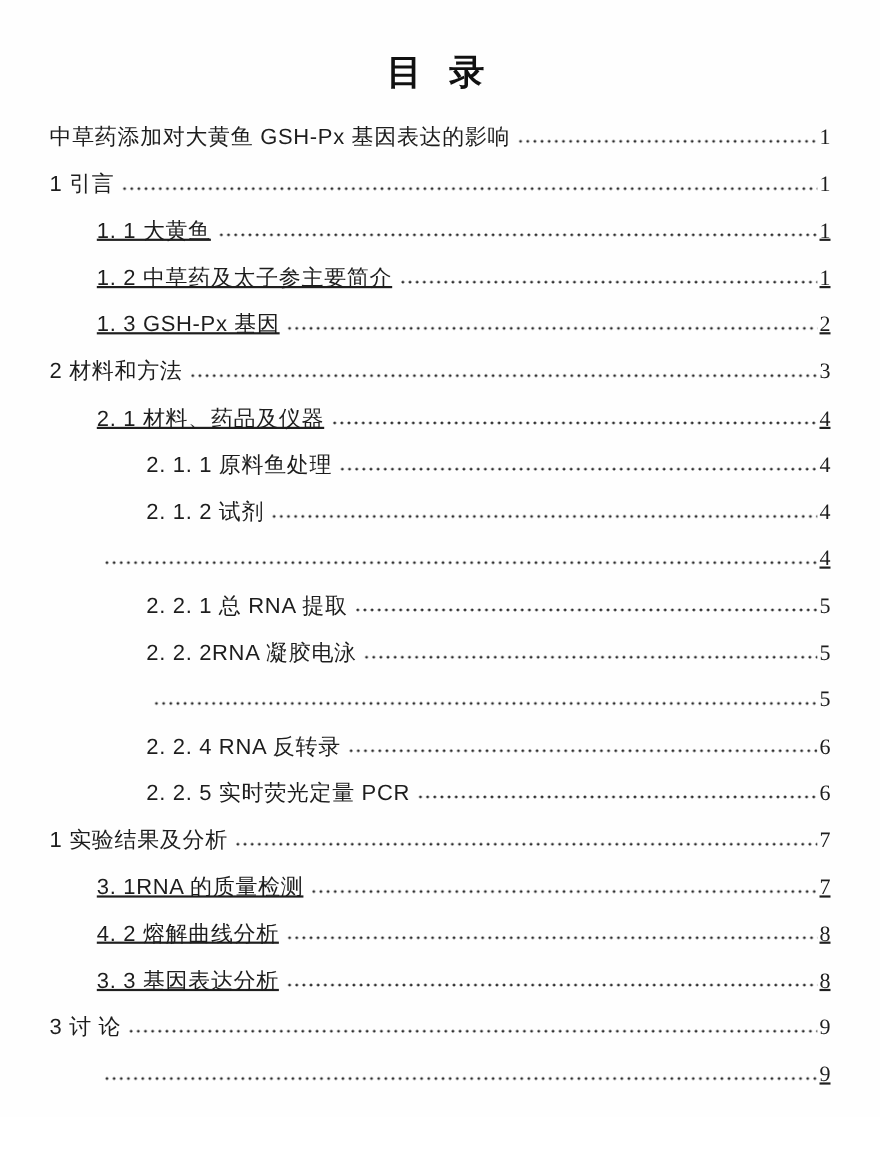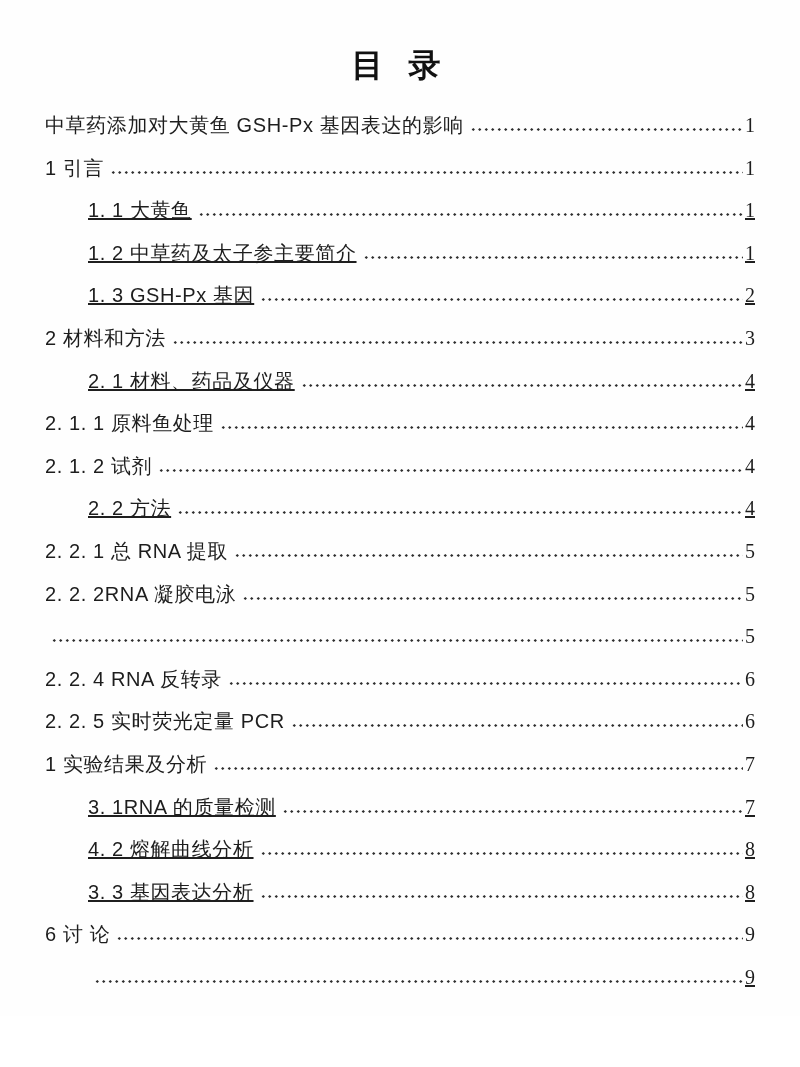--- a/index.html
+++ b/index.html
@@ -39,21 +39,21 @@
     line-height: 42.6px;
     white-space: nowrap;
     text-align: center;
   }
   .entry .label {
     font-size: 20px;
     letter-spacing: 0.6px;
     color: #1d1d1d;
   }
   .entry.level-1 { margin-left: 43px; text-decoration: underline; }
-  .entry.level-2 { }
+  .entry.level-2 { margin-left: 88px; }
   .dots {
     flex: 1 1 auto;
     height: 5px;
     margin: 0 2px 0 6px;
     background-image: radial-gradient(circle, #2d2d2d 1.15px, transparent 1.4px);
     background-size: 6.5px 5px;
     background-repeat: repeat-x;
     background-position: left bottom;
   }
   .page-num {
@@ -107,21 +107,20 @@
         <span class="label">2. 1. 1 原料鱼处理</span>
         <span class="dots"></span>
         <span class="page-num">4</span>
       </div>
       <div class="entry level-2">
         <span class="label">2. 1. 2 试剂</span>
         <span class="dots"></span>
         <span class="page-num">4</span>
       </div>
       <div class="entry level-1">
-        <span class="label">2. 2 方法</span>
         <span class="dots"></span>
         <span class="page-num">4</span>
       </div>
       <div class="entry level-2">
         <span class="label">2. 2. 1 总 RNA 提取</span>
         <span class="dots"></span>
         <span class="page-num">5</span>
       </div>
       <div class="entry level-2">
         <span class="label">2. 2. 2RNA 凝胶电泳</span>
@@ -156,21 +155,21 @@
         <span class="label">4. 2 熔解曲线分析</span>
         <span class="dots"></span>
         <span class="page-num">8</span>
       </div>
       <div class="entry level-1">
         <span class="label">3. 3 基因表达分析</span>
         <span class="dots"></span>
         <span class="page-num">8</span>
       </div>
       <div class="entry level-0">
-        <span class="label">6 讨 论</span>
+        <span class="label">3 讨 论</span>
         <span class="dots"></span>
         <span class="page-num">9</span>
       </div>
       <div class="entry level-1">
         <span class="dots"></span>
         <span class="page-num">9</span>
       </div>
     </div>
 </div>
 

